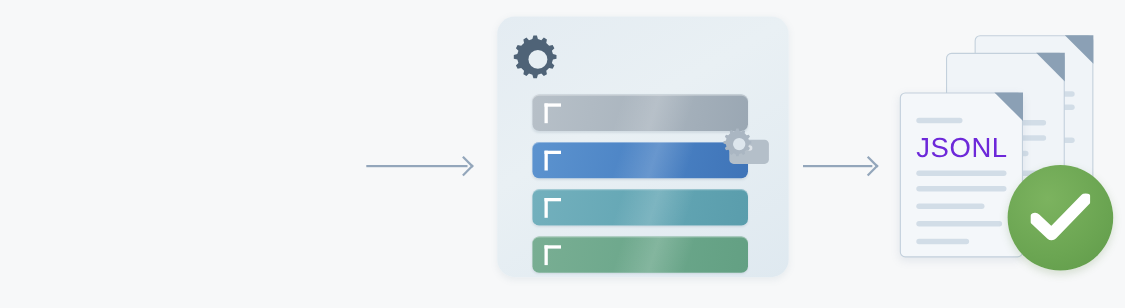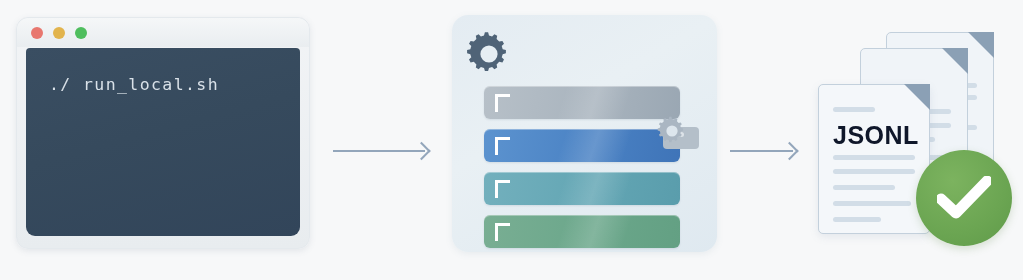--- a/index.html
+++ b/index.html
@@ -202,55 +202,43 @@
   #doc-front {
     left: 18px; top: 76px;
     width: 110px; height: 148px;
     background: #f4f7fa;
     box-shadow: 0 3px 8px rgba(110,135,160,.14);
   }
   .doc-label {
     position: absolute;
     left: 14px;
     top: 36px;
-    color: #0f172a;
+    color: #6d28d9;
     font-family: "Liberation Sans", sans-serif;
     font-size: 25px;
-    font-weight: 700;
+    font-weight: 400;
     letter-spacing: .5px;
   }
   .check-badge {
     position: absolute;
     left: 116px;
     top: 142px;
     width: 96px;
     height: 96px;
     border-radius: 50%;
     background: radial-gradient(circle at 38% 32%, #7cb35f 0%, #6ba552 60%, #5f9a49 100%);
     box-shadow: 0 3px 8px rgba(90,130,70,.22);
   }
   .check-badge svg { position: absolute; left: 21px; top: 26px; }
 </style>
 </head>
 <body>
 
 <div id="stage">
 
-  <div class="terminal-frame">
-    <div class="terminal-titlebar">
-      <div class="dots">
-        <div class="dot red"></div>
-        <div class="dot yellow"></div>
-        <div class="dot green"></div>
-      </div>
-    </div>
-    <div class="terminal-body">
-      <div class="terminal-line">./ run_local.sh</div>
-    </div>
-  </div>
 
   <div class="arrow" id="arrow-1">
     <div class="shaft"></div>
     <div class="head"></div>
   </div>
 
   <div class="process-card">
 
     <div class="gear" id="gear-main">
       <svg width="46" height="46" viewBox="0 0 46 46" aria-hidden="true">

